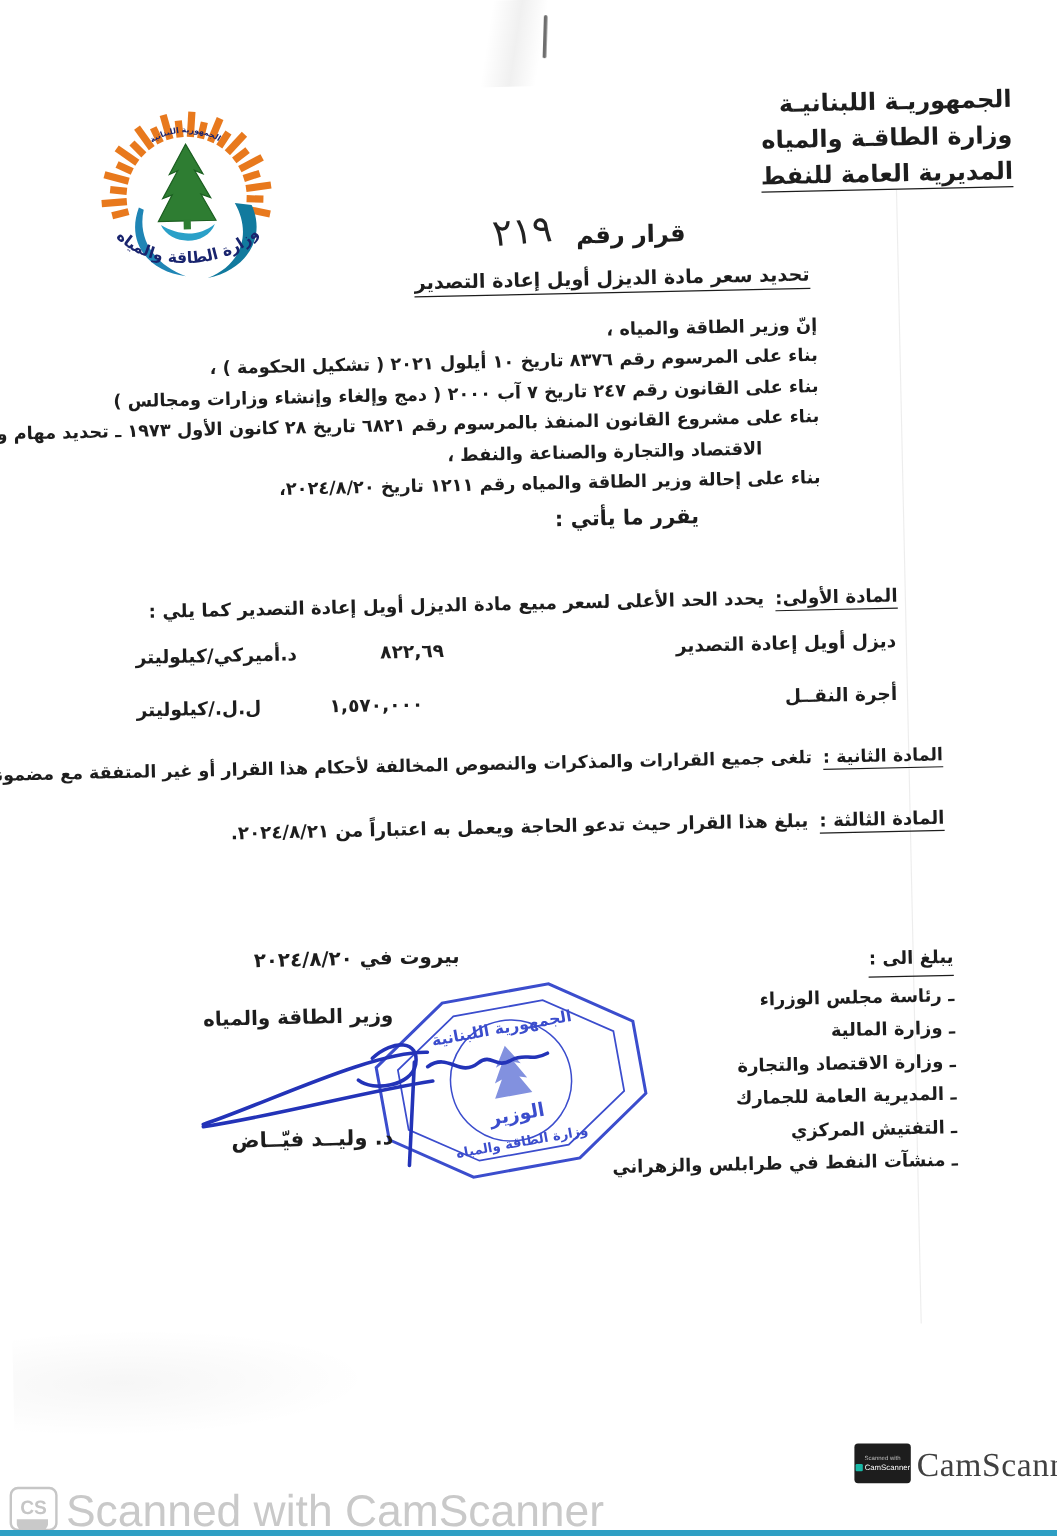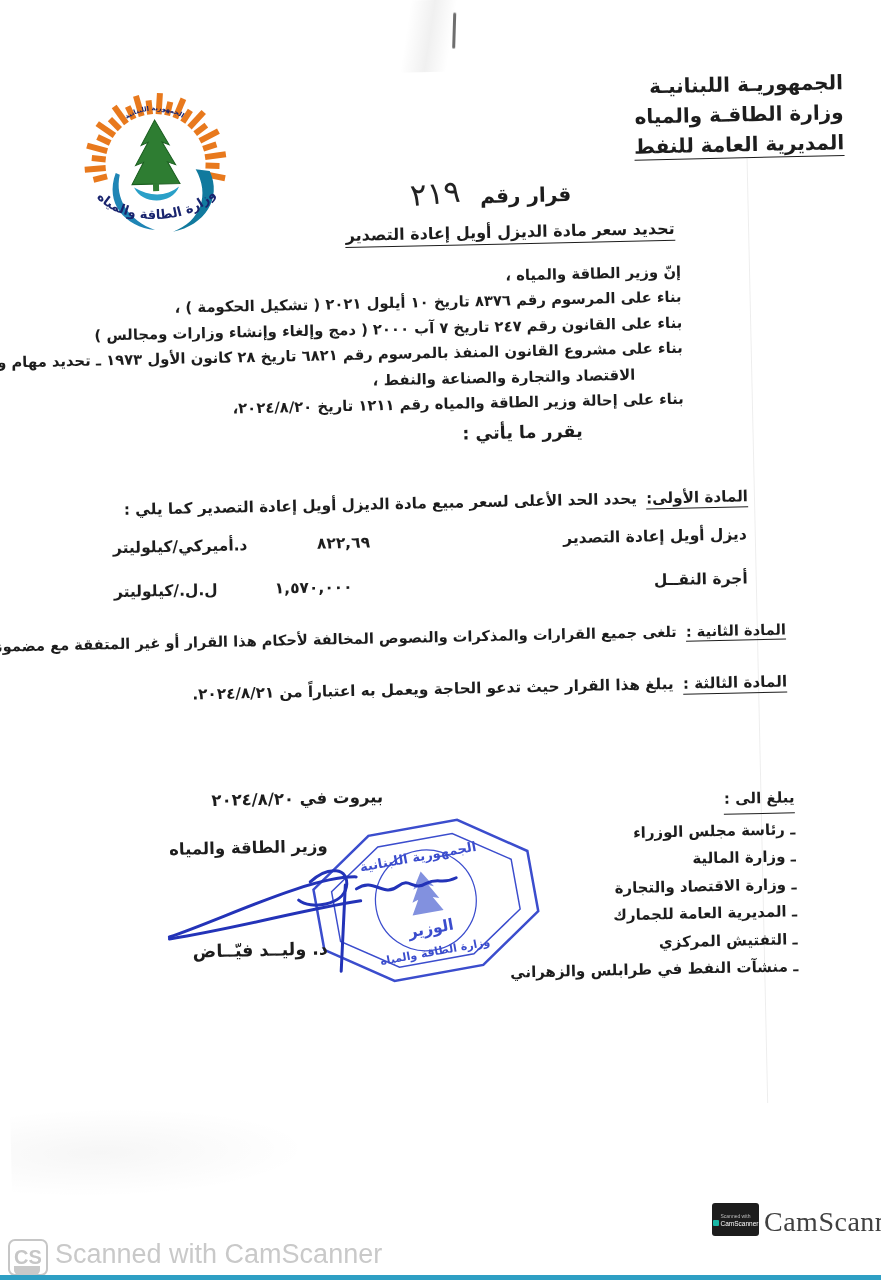--- a/index.html
+++ b/index.html
@@ -62,24 +62,24 @@
   
   .cam-badge{position:absolute;left:712px;top:1203px;width:47px;height:33px;background:#1d1d1d;border-radius:3px;
              display:flex;flex-direction:column;justify-content:center;align-items:center;gap:1px;}
   .cam-badge .l1{font-family:"Liberation Sans",sans-serif;font-size:5px;color:#bdbdbd;}
   .cam-badge .l2{font-family:"Liberation Sans",sans-serif;font-size:6.5px;color:#fff;display:flex;align-items:center;gap:2px;}
   .cam-badge .sq{width:6px;height:6px;background:#19b8a6;display:inline-block;border-radius:1px;}
   .cam-watermark{position:absolute;left:764px;top:1206px;font-family:"Liberation Serif",serif;
                  font-size:28px;color:#414141;letter-spacing:.5px;}
   .cs-icon{position:absolute;left:8px;top:1239px;width:36px;height:33px;border:2.5px solid #c6c6c6;border-radius:7px;
            display:flex;align-items:center;justify-content:center;
-           font-family:"Liberation Sans",sans-serif;font-weight:bold;font-size:20px;color:#c6c6c6;}
+           font-family:"Liberation Sans",sans-serif;font-weight:bold;font-size:16px;color:#c6c6c6;}
   .cs-tab{position:absolute;left:14px;top:1266px;width:26px;height:9px;background:#c9c9c9;border-radius:0 0 5px 5px;}
   .footer-text{position:absolute;left:55px;top:1239px;font-family:"Liberation Sans",sans-serif;
-               font-size:27px;color:#c9c9c9;}
+               font-size:37px;color:#c9c9c9;}
   .bottom-bar{position:absolute;left:0;bottom:0;width:881px;height:5px;background:#2e9fc4;}
 </style>
 </head>
 <body>
 
 <div class="page">
 
   <div class="doc">
 
     <div class="crease"></div>

